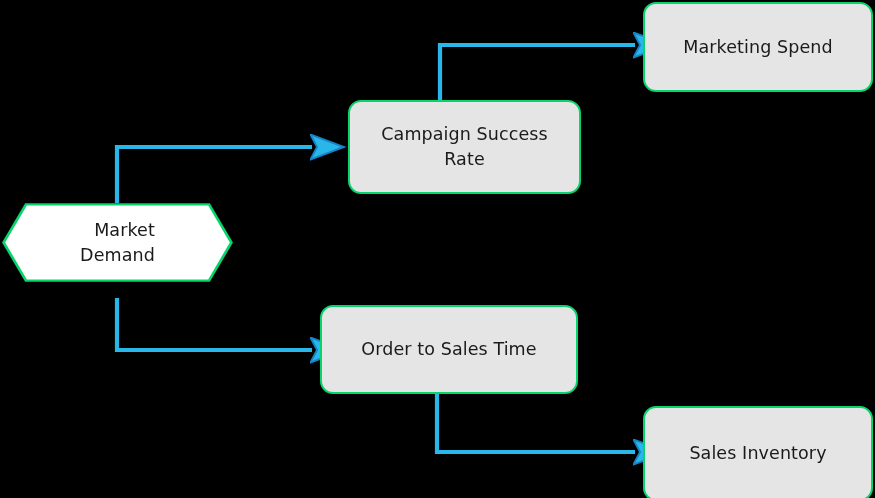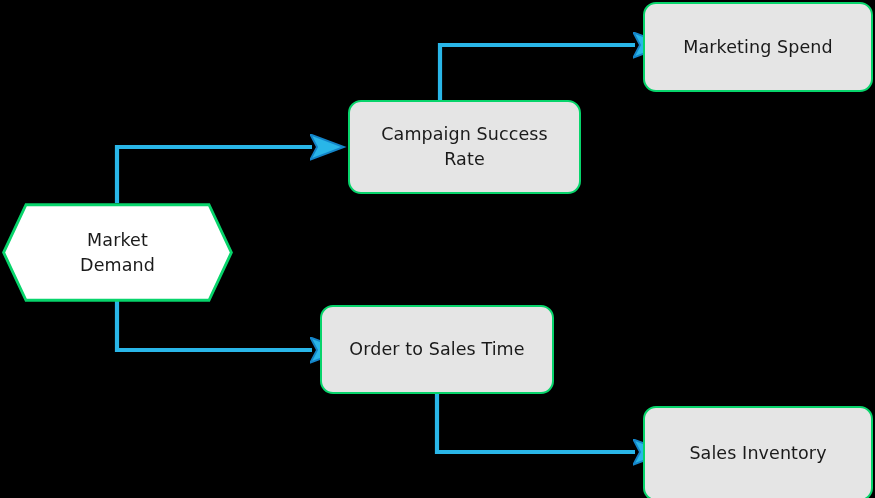--- a/index.html
+++ b/index.html
@@ -79,34 +79,34 @@
     </defs>
 
     <g>
       <path class="edge-line" fill="none" stroke="#29b6e8" stroke-width="4.2" stroke-linejoin="miter" stroke-linecap="butt" marker-end="url(#arrowhead)" d="M 117 203 L 117 147 L 312 147"></path>
       <path class="edge-line" fill="none" stroke="#29b6e8" stroke-width="4.2" stroke-linejoin="miter" stroke-linecap="butt" marker-end="url(#arrowhead)" d="M 117 298 L 117 350 L 312 350"></path>
       <path class="edge-line" fill="none" stroke="#29b6e8" stroke-width="4.2" stroke-linejoin="miter" stroke-linecap="butt" marker-end="url(#arrowhead)" d="M 440 100 L 440 45 L 635 45"></path>
       <path class="edge-line" fill="none" stroke="#29b6e8" stroke-width="4.2" stroke-linejoin="miter" stroke-linecap="butt" marker-end="url(#arrowhead)" d="M 437 394 L 437 452 L 635 452"></path>
     </g>
   </svg>
 
-  <div class="node node-hex" id="node-market-demand" style="left:2px; top:203px; width:231px; height:99px;">
+  <div class="node node-hex" id="node-market-demand" style="left:2px; top:203px; width:231px; height:79px;text-align:right;">
     <svg class="hex-svg" viewBox="0 0 231 95" preserveAspectRatio="none">
       <polygon points="1.6,47.5 24,1.6 207,1.6 229.4,47.5 207,93.4 24,93.4" fill="#ffffff" stroke="#07d46b" stroke-width="2.8" stroke-linejoin="miter"></polygon>
     </svg>
     <span class="node-label hex-label">Market
 Demand</span>
   </div>
 
   <div class="node node-rect" id="node-campaign-success-rate" style="left:312px; top:100px; width:233px; height:94px;margin-left:36px;">
     <span class="node-label">Campaign Success
 Rate</span>
   </div>
 
-  <div class="node node-rect" id="node-order-to-sales-time" style="left:320px; top:305px; width:234px; height:89px;">
+  <div class="node node-rect" id="node-order-to-sales-time" style="left:320px; top:305px; width:258px; height:89px;">
     <span class="node-label">Order to Sales Time</span>
   </div>
 
   <div class="node node-rect" id="node-marketing-spend" style="left:643px; top:2px; width:230px; height:90px;">
     <span class="node-label">Marketing Spend</span>
   </div>
 
   <div class="node node-rect" id="node-unsold-inventory" style="left:643px; top:406px; width:230px; height:95px;">
     <span class="node-label">Sales Inventory</span>
   </div>

